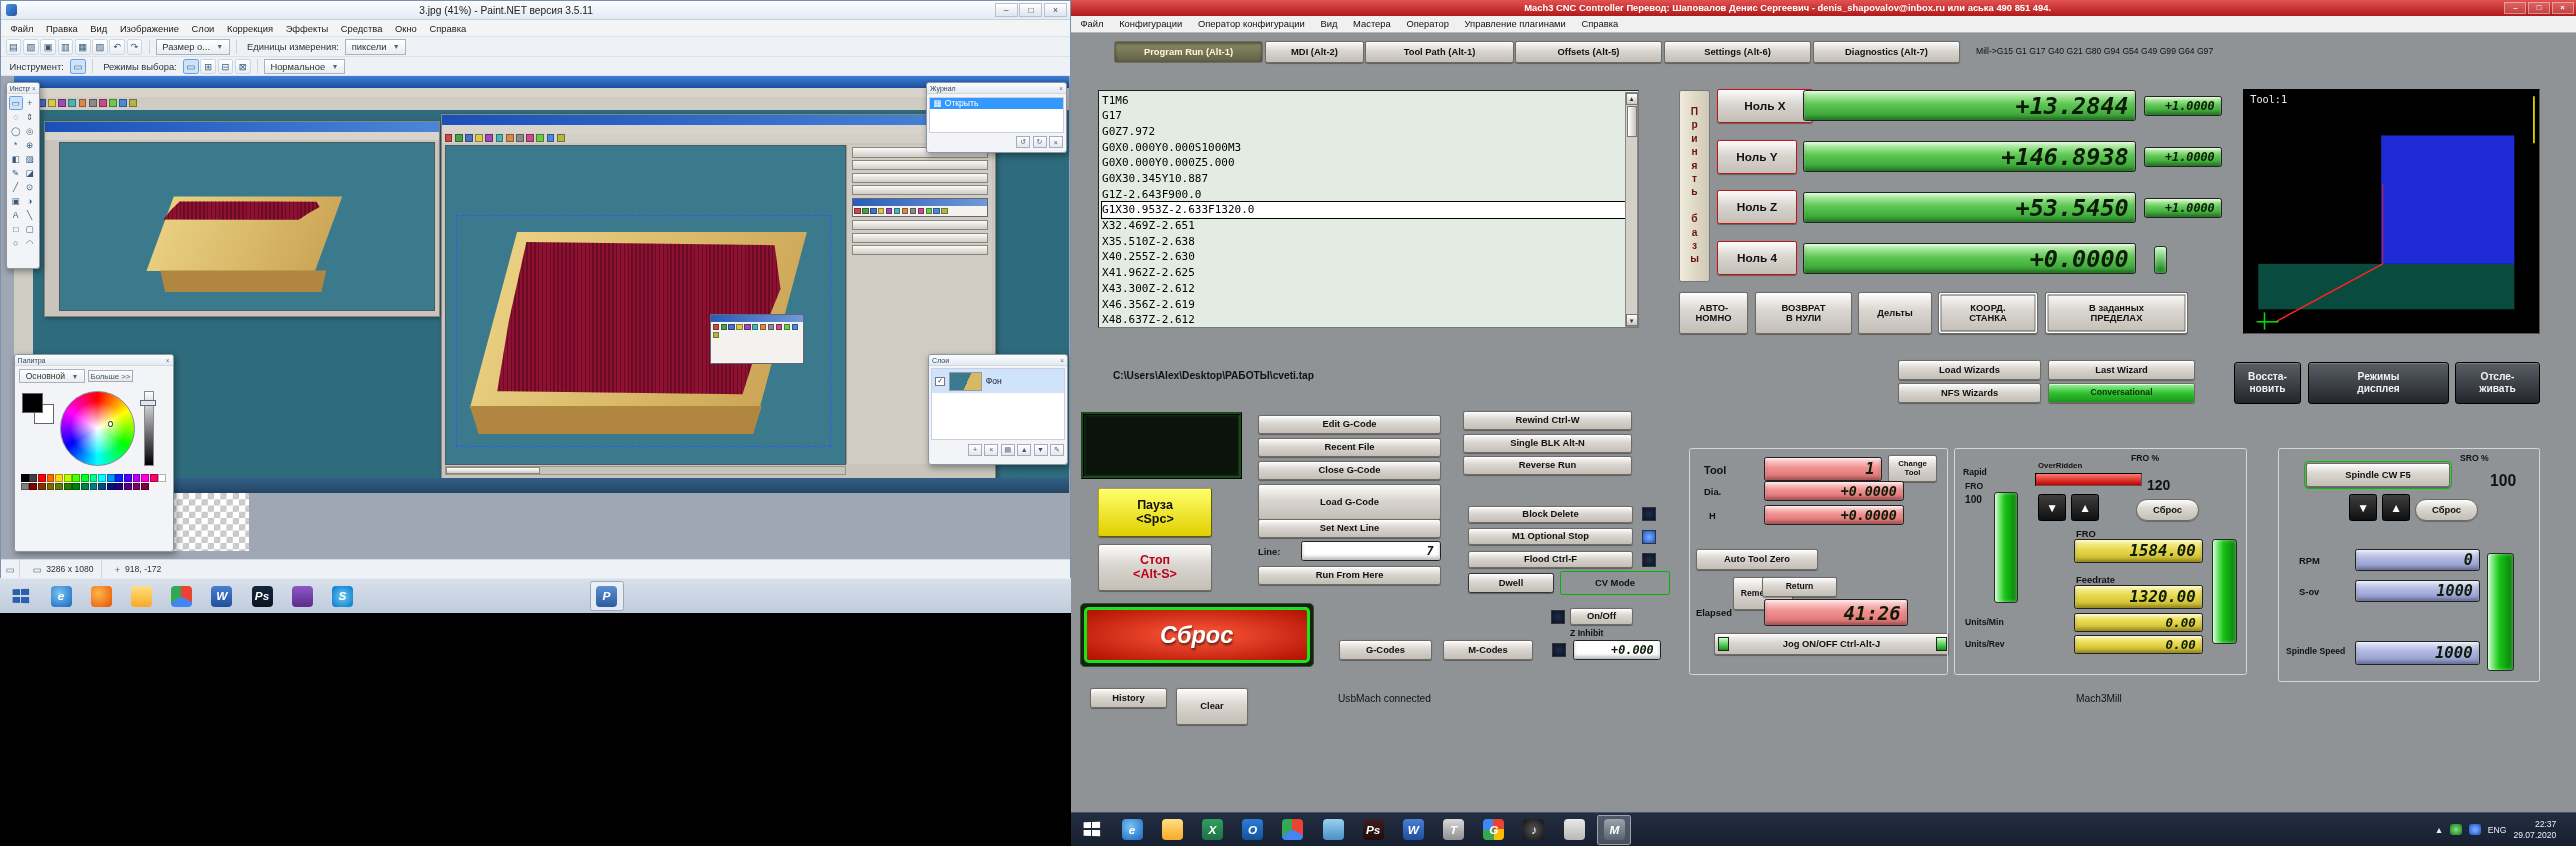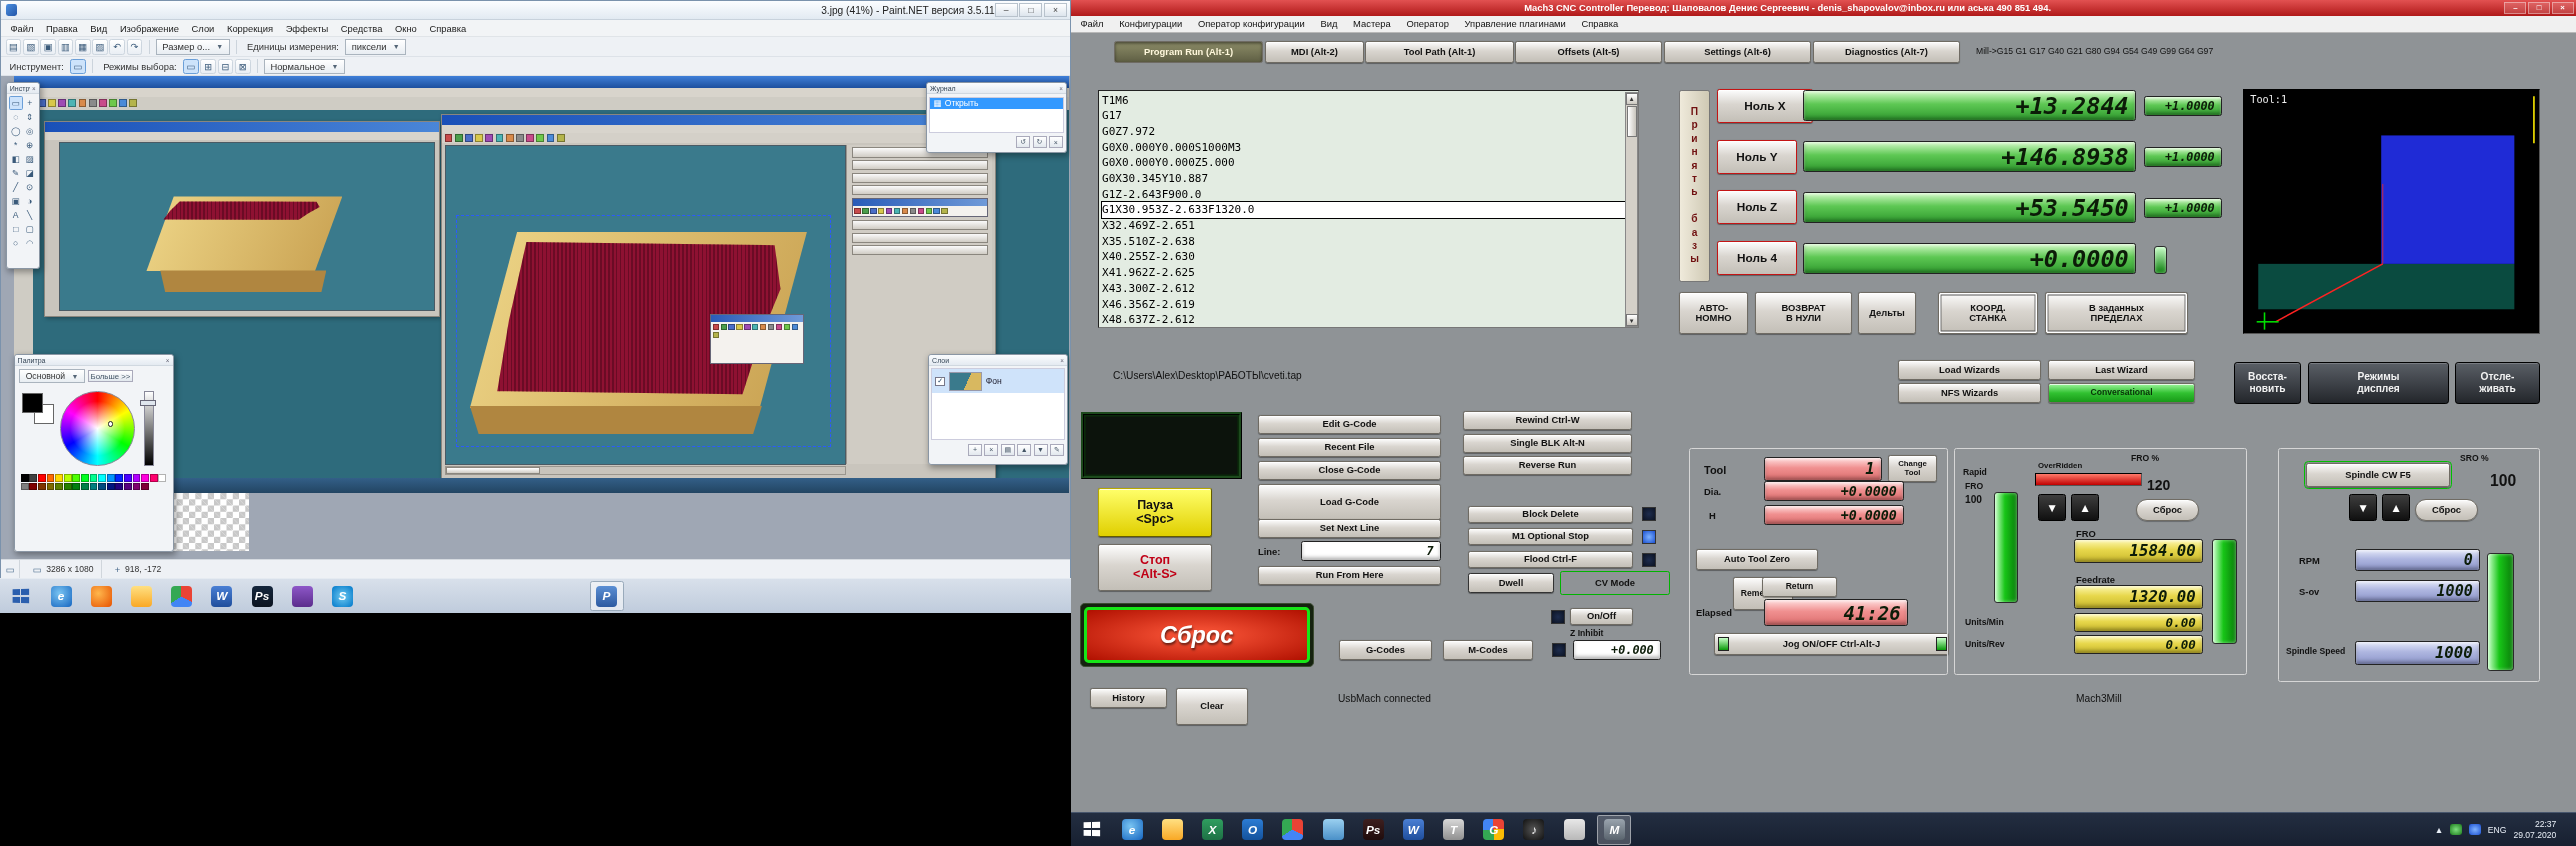--- a/index.html
+++ b/index.html
@@ -6,21 +6,21 @@
 html,body{background:#000}
 body{font-family:"Liberation Sans",sans-serif}
 #screen{position:relative;width:2576px;height:847px;overflow:hidden;background:#000}
 .a{position:absolute}
 
 
 #monL{position:absolute;left:0;top:0;width:1071px;height:847px;background:#000;overflow:hidden}
 #pdn{position:absolute;left:0;top:0;width:1071px;height:578px;background:#f0f3f6;border:0.8px solid #7a92ac}
 .pdn-title{height:19px;background:linear-gradient(#fbfdff,#e2eaf2);display:flex;align-items:center;border-bottom:0.8px solid #c8d2dc}
 .pdn-ico{width:11.8px;height:11.8px;margin-left:4.7px;background:linear-gradient(135deg,#4a8fe0,#2456a8);border-radius:2.4px}
-.pdn-title-text{flex:1;text-align:right;font-size:10.2px;color:#222}
+.pdn-title-text{flex:1;text-align:center;font-size:10.2px;color:#222}
 .capbtns{display:flex;margin-right:3.1px;gap:1.6px}
 .capbtn{width:23px;height:14px;display:flex;align-items:center;justify-content:center;font-size:8.6px;color:#444;border:0.8px solid #b8c2cc;background:linear-gradient(#fff,#dde5ed)}
 .pdn-menu{height:17px;background:#f2f4f6;display:flex;align-items:center;padding-left:3.1px;border-bottom:0.8px solid #e0e4e8}
 .pmi{font-size:9.4px;color:#222;padding:1.6px 6.3px}
 .pdn-tb{height:20.4px;background:#eef1f5;border-bottom:0.8px solid #dde2e8;display:flex;align-items:center;padding-left:4.7px;gap:2.4px}
 .pdn-tb2{height:19px}
 .tb1icons,.modeicons{display:flex;gap:1.6px}
 .tbico{width:15.7px;height:15.7px;border:0.8px solid #cdd6df;border-radius:2.4px;display:flex;align-items:center;justify-content:center;font-size:9.4px;color:#3a5a7a;background:linear-gradient(#fff,#e9eef4)}
 .tbico.on{background:#cde3fb;border-color:#6b9fd8}
 .tblbl{font-size:9.4px;color:#333;margin:0 3.9px;white-space:nowrap}
@@ -588,21 +588,21 @@
           <div class="gl">X43.300Z-2.612</div>
           <div class="gl">X46.356Z-2.619</div>
           <div class="gl">X48.637Z-2.612</div>
         </div>
     </div>
     <div class="gscroll" style="left:554px;top:92px;height:235px">
       <span class="gsb">▲</span>
       <span class="gsthumb"></span>
       <span class="gsb">▼</span>
     </div>
-    <div class="lbl" style="left:42px;top:370px;font-weight:normal;font-size:10.2px">C:\Users\Alex\Desktop\РАБОТЫ\cveti.tap</div>
+    <div class="lbl" style="left:42px;top:370px;font-weight:bold;font-size:10.2px">C:\Users\Alex\Desktop\РАБОТЫ\cveti.tap</div>
 
     <div class="vert" style="left:608px;top:90px;width:31px;height:192px">Принять базы</div>
     <div class="btn zero" style="left:646px;top:89px;width:96px;height:34px">Ноль X</div>
     <div class="btn zero" style="left:646px;top:140px;width:80px;height:34px">Ноль Y</div>
     <div class="btn zero" style="left:646px;top:190px;width:80px;height:34px">Ноль Z</div>
     <div class="btn zero" style="left:646px;top:241px;width:80px;height:34px">Ноль 4</div>
 
     <div class="dro dg" style="left:732px;top:90px;width:333px;height:31px;font-size:23.5px">+13.2844</div>
     <div class="dro dg" style="left:732px;top:141px;width:333px;height:31px;font-size:23.5px">+146.8938</div>
     <div class="dro dg" style="left:732px;top:192px;width:333px;height:31px;font-size:23.5px">+53.5450</div>
@@ -610,21 +610,21 @@
 
     <div class="dro dg" style="left:1073px;top:96px;width:78px;height:20.4px;font-size:11.8px">+1.0000</div>
     <div class="dro dg" style="left:1073px;top:147px;width:78px;height:20.4px;font-size:11.8px">+1.0000</div>
     <div class="dro dg" style="left:1073px;top:198px;width:78px;height:20.4px;font-size:11.8px">+1.0000</div>
     <div class="gbar" style="left:1083px;top:246px;width:12.5px;height:28px;background:linear-gradient(0deg,#0a7d0a,#c8ffc8)"></div>
 
     <div class="btn" style="left:608px;top:292px;width:69px;height:42px">АВТО-
 НОМНО</div>
     <div class="btn" style="left:684px;top:292px;width:97px;height:42px">ВОЗВРАТ
 В НУЛИ</div>
-    <div class="btn" style="left:787px;top:292px;width:58px;height:42px">Дельты</div>
+    <div class="btn" style="left:787px;top:292px;width:74px;height:42px">Дельты</div>
     <div class="btn framed" style="left:867px;top:292px;width:100px;height:42px">КООРД.
 СТАНКА</div>
     <div class="btn framed" style="left:974px;top:292px;width:143px;height:42px">В заданных
 ПРЕДЕЛАХ</div>
 
     <div class="tpath" style="left:1172px;top:89px;width:297px;height:245px">
       <svg width="294" height="242" viewBox="0 0 375 309">
         <rect x="18" y="222" width="327" height="58" fill="#0a4b40"></rect>
         <rect x="175" y="58" width="170" height="164" fill="#1f2bd6"></rect>
         <line x1="40" y1="296" x2="177" y2="222" stroke="#ff2222" stroke-width="2"></line>

